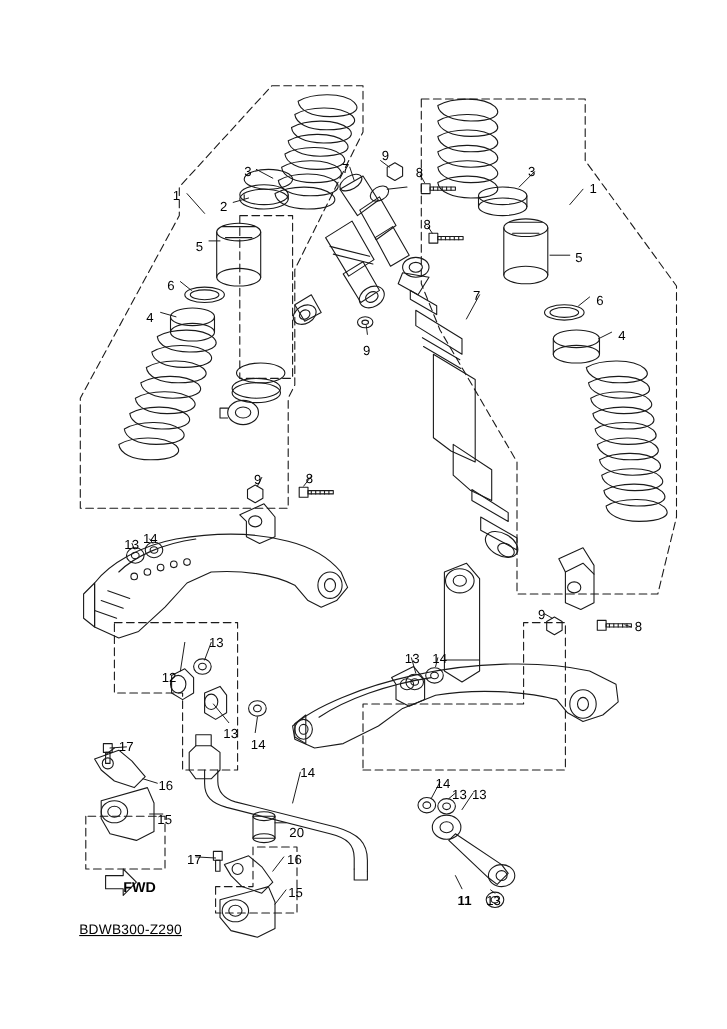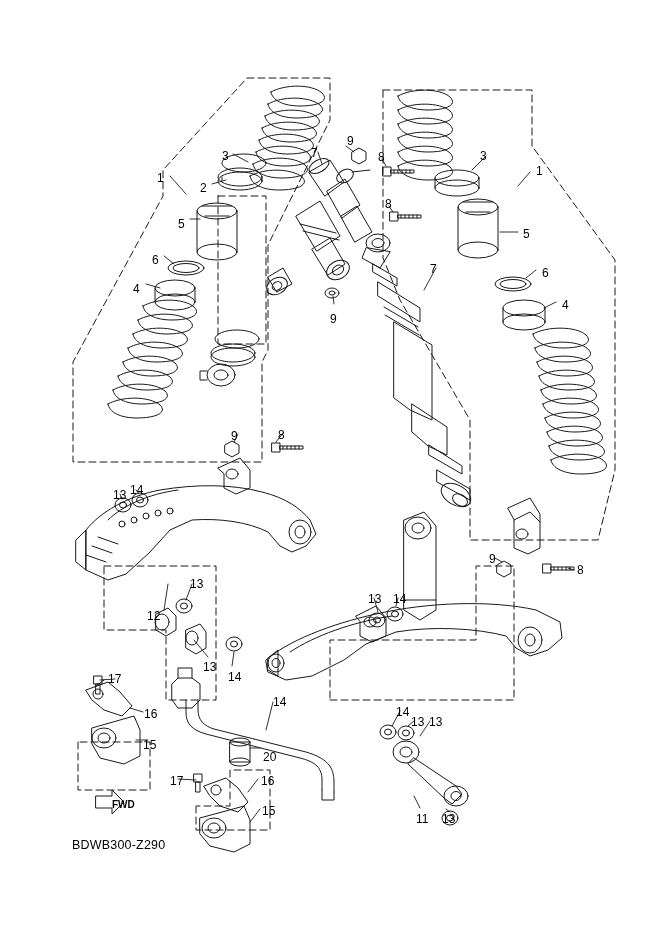--- a/index.html
+++ b/index.html
@@ -33,27 +33,28 @@
     white-space: nowrap;
   }
   #part-code {
     position: absolute;
     left: 72px;
     top: 838px;
     font-family: "Liberation Sans", sans-serif;
     font-size: 12.5px;
     letter-spacing: 0.2px;
     color: #000000;
+    text-decoration: underline;
   }
   #fwd-label {
     position: absolute;
     left: 112px;
     top: 799px;
     font-family: "Liberation Sans", sans-serif;
-    font-size: 10px;
+    font-size: 13px;
     font-weight: bold;
     color: #000000;
   }
 </style>
 </head>
 <body>
 
 <div id="page">
 
   <svg id="diagram-svg" viewBox="0 0 661 935" xmlns="http://www.w3.org/2000/svg">
@@ -477,19 +478,19 @@
       <div class="callout" style="left: 170px; top: 775px;">17</div>
       <div class="callout" style="left: 261px; top: 775px;">16</div>
       <div class="callout" style="left: 262px; top: 805px;">15</div>
       <div class="callout" style="left: 368px; top: 593px;">13</div>
       <div class="callout" style="left: 393px; top: 593px;">14</div>
       <div class="callout" style="left: 489px; top: 553px;">9</div>
       <div class="callout" style="left: 577px; top: 564px;">8</div>
       <div class="callout" style="left: 396px; top: 706px;">14</div>
       <div class="callout" style="left: 411px; top: 716px;">13</div>
       <div class="callout" style="left: 429px; top: 716px;">13</div>
-      <div class="callout" style="left: 416px; top: 813px;">11</div>
+      <div class="callout" style="left: 416px; top: 813px; font-weight: bold;">11</div>
       <div class="callout" style="left: 442px; top: 813px;">13</div>
     </div>
 
   <div id="fwd-label">FWD</div>
   <div id="part-code">BDWB300-Z290</div>
 </div>
 
 </body></html>

